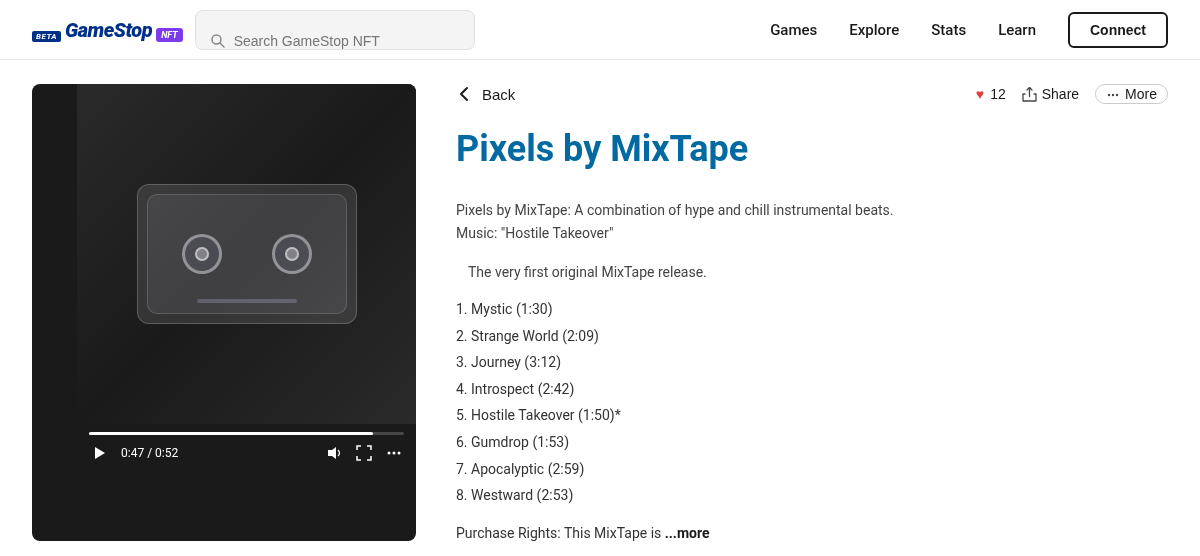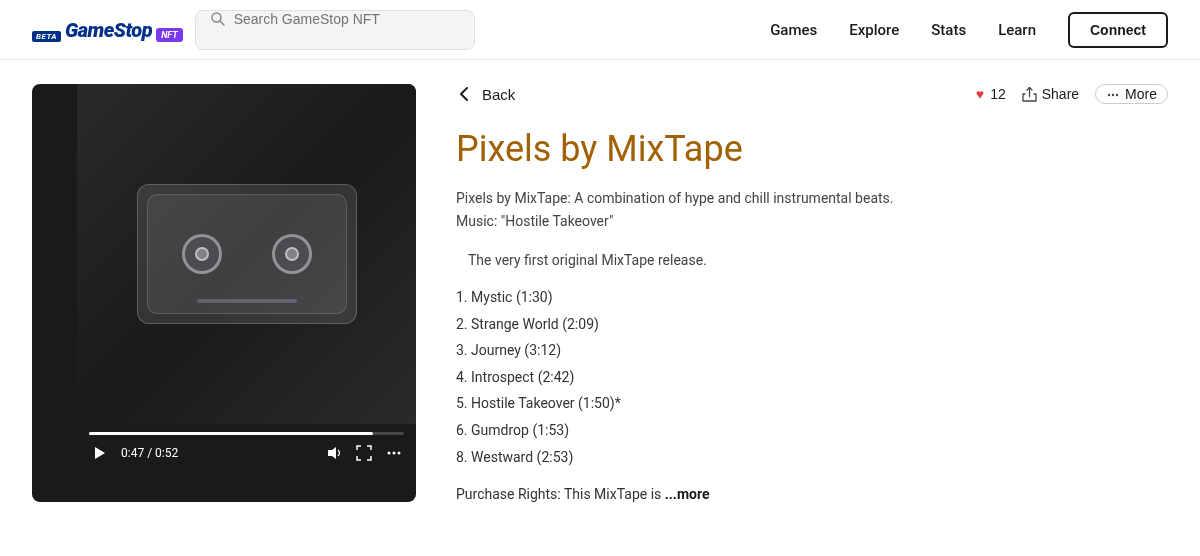--- a/index.html
+++ b/index.html
@@ -45,21 +45,21 @@
     .logo-nft {
       background: #7c3aed;
       color: #fff;
       font-size: 9px;
       font-weight: 700;
       padding: 2px 5px;
       border-radius: 3px;
     }
     .search-bar {
       display: flex;
-      align-items: flex-start;
+      align-items: flex-end;
       background: #f4f4f4;
       border: 1px solid #e0e0e0;
       border-radius: 8px;
       padding: 0 14px;
       width: 280px;
       height: 40px;
       gap: 8px;
     }
     .search-bar input {
       border: none;
@@ -289,23 +289,23 @@
       color: #1a1a1a;
       background: none;
       border: none;
       border: 1px solid #ccc;
       border-radius: 20px;
       padding: 1px 10px;
     }
 
     .nft-title {
       font-size: 36px;
-      font-weight: 400;
-      color: #a16207;
-      margin-bottom: 16px;
+      font-weight: 700;
+      color: #0369a1;
+      margin-bottom: 28px;
       line-height: 1.2;
     }
     .nft-description {
       font-size: 14px;
       color: #444;
       line-height: 1.6;
       margin-bottom: 20px;
     }
     .nft-release {
       font-size: 14px;
@@ -462,20 +462,21 @@
 
     <div class="nft-release">The very first original MixTape release.</div>
 
     <div class="tracklist">
       <div>1. Mystic (1:30)</div>
       <div>2. Strange World (2:09)</div>
       <div>3. Journey (3:12)</div>
       <div>4. Introspect (2:42)</div>
       <div>5. Hostile Takeover (1:50)*</div>
       <div>6. Gumdrop (1:53)</div>
+      <div>7. Apocalyptic (2:59)</div>
       <div>8. Westward (2:53)</div>
     </div>
 
     <div class="purchase-rights">
       <span>Purchase Rights: This MixTape is </span><a class="more-link">...more</a>
     </div>
 
   </div>
 </div>
 

